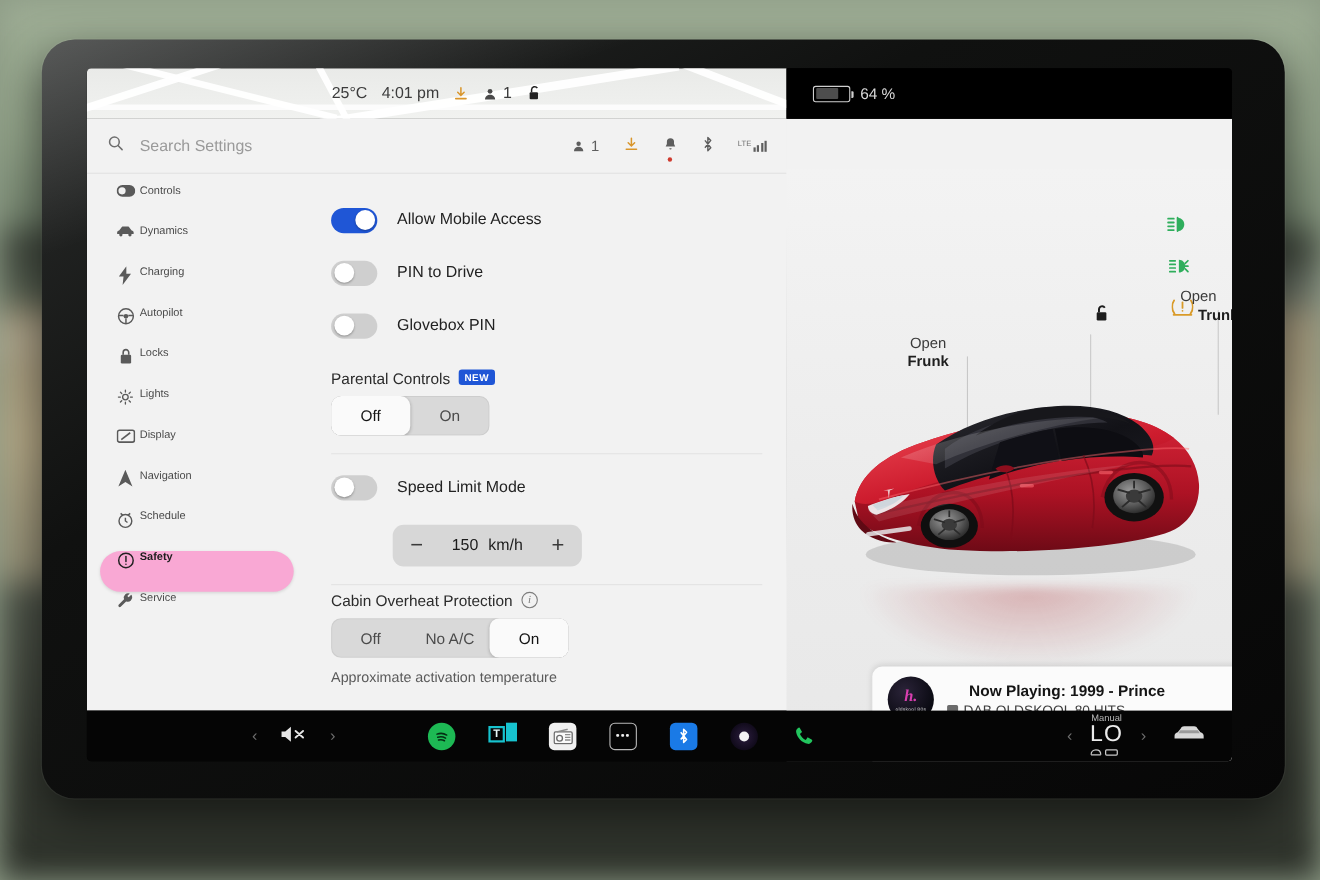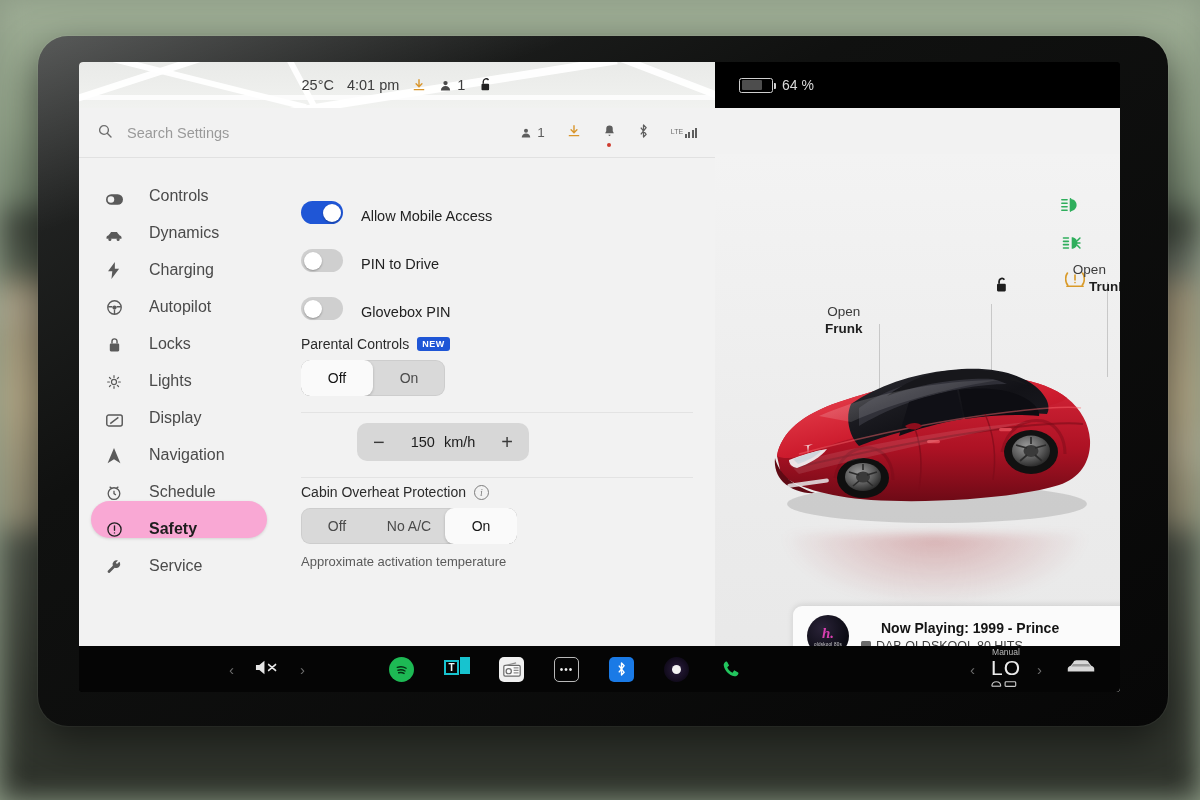--- a/index.html
+++ b/index.html
@@ -99,50 +99,50 @@
   .dotbadge { position:relative; }
   .dotbadge::after{ content:""; position:absolute; left:50%; transform:translateX(-50%);
     bottom:-6px; width:4px; height:4px; background:#cf3b2f; border-radius:50%; }
 
   
   #sidebar {
     position:absolute; left:0; top:50px; width:200px; height:488px;
     padding-top:10px; overflow:hidden;
   }
   .navitem {
-    display:flex; align-items:flex-end; gap:26px; height:37px;
+    display:flex; align-items:flex-start; gap:4px; height:37px;
     margin:0 12px; padding:0 14px; border-radius:19px;
-    color:#4a4a4a; font-size:16px;
+    color:#4a4a4a; font-size:10px;
   }
   .navitem .nicon { width:18px; display:flex; justify-content:center; color:#5a5a5a; }
   .navitem.active {
     background:#f9a8d4; color:#1d1d1d; font-weight:bold;
     box-shadow:0 1px 3px rgba(0,0,0,.13);
   }
   .navitem.faded { opacity:.42; }
 
   
   #content {
     position:absolute; left:200px; top:50px; width:436px; height:488px;
     padding:18px 22px 0 22px; overflow:hidden;
   }
-  .togrow { display:flex; align-items:flex-end; gap:18px; height:48px; }
+  .togrow { display:flex; align-items:center; gap:18px; height:48px; }
   .toggle {
     width:42px; height:23px; border-radius:12px; position:relative; flex:none;
     background:#cfcfcf;
   }
   .toggle.on { background:#1f56d6; }
   .toggle > span {
     position:absolute; top:2.5px; left:2.5px; width:18px; height:18px;
     border-radius:50%; background:#fff; box-shadow:0 1px 2px rgba(0,0,0,.3);
   }
   .toggle.on > span { left:21.5px; }
   .tlabel { font-size:14.5px; color:#222; }
 
-  .sectionlabel { font-size:14px; color:#2b2b2b; display:flex; align-items:center; gap:8px; margin-bottom:8px; }
+  .sectionlabel { font-size:14px; color:#2b2b2b; display:flex; align-items:flex-start; gap:8px; margin-bottom:8px; }
   .newbadge {
     background:#1f56d6; color:#fff; font-size:9px; font-weight:bold;
     padding:2px 5px; border-radius:3px; letter-spacing:.5px;
   }
   .segment {
     display:inline-flex; background:#d9d9d9; border-radius:9px; overflow:hidden;
     box-shadow:inset 0 0 0 1px rgba(0,0,0,.05);
   }
   .segment .seg {
     min-width:72px; height:36px; display:flex; align-items:center; justify-content:center;
@@ -493,20 +493,26 @@
         </div>
         <div class="segment">
           <div class="seg sel">Off</div>
           <div class="seg">On</div>
         </div>
       </div>
 
       <div class="hr"></div>
 
       <div>
+        <div class="togrow">
+          <span class="toggle">
+              <span></span>
+            </span>
+          <span class="tlabel">Speed Limit Mode</span>
+        </div>
         <div class="stepper">
           <span class="op">−</span>
           <span>
             <span>150</span>
             <span style="margin-left:5px;">km/h</span>
           </span>
           <span class="op">+</span>
         </div>
       </div>
 

